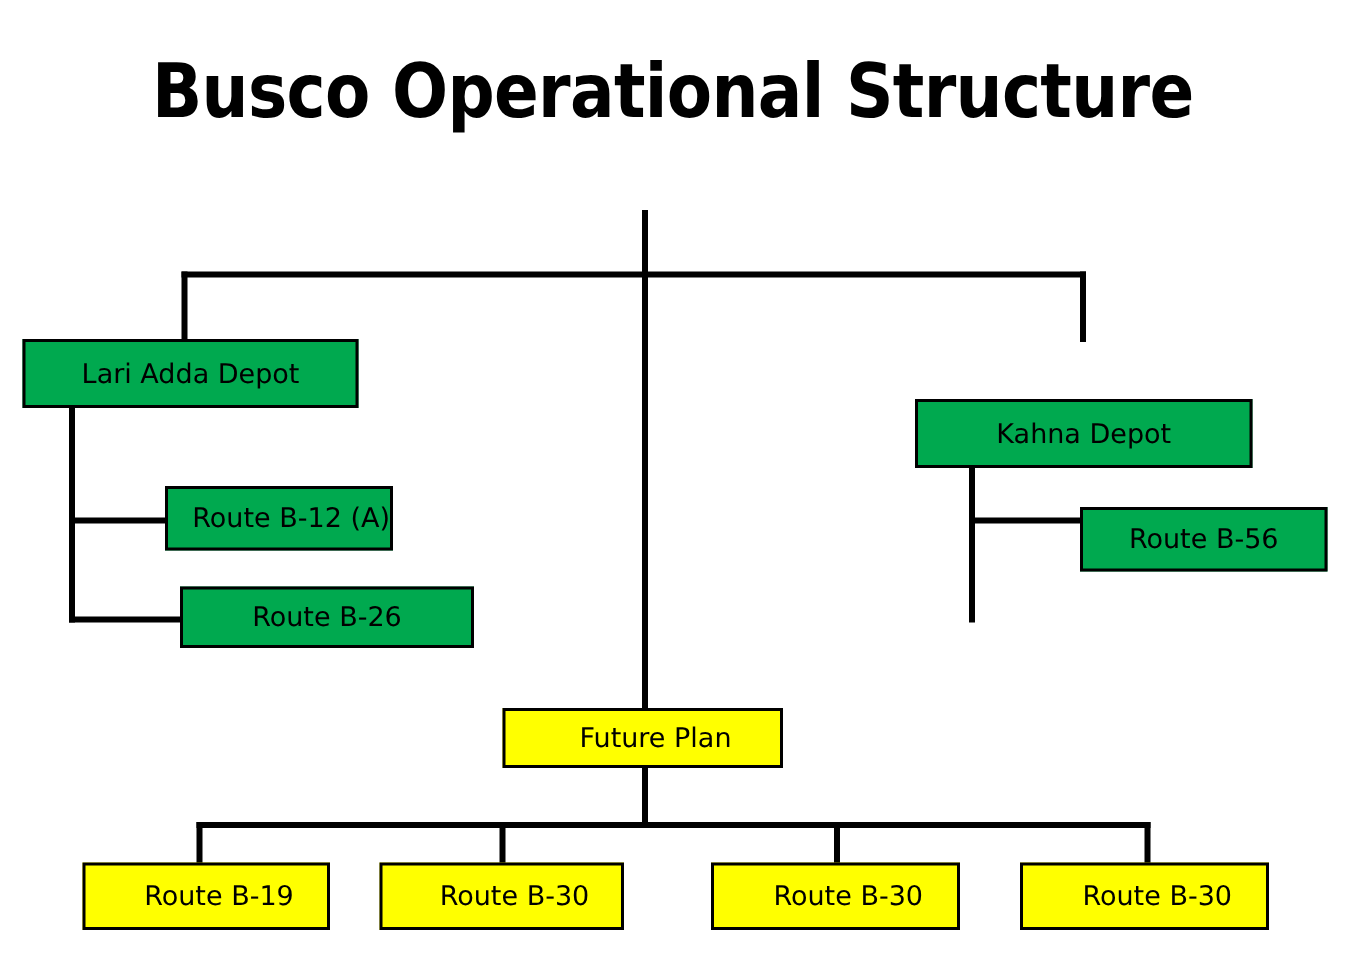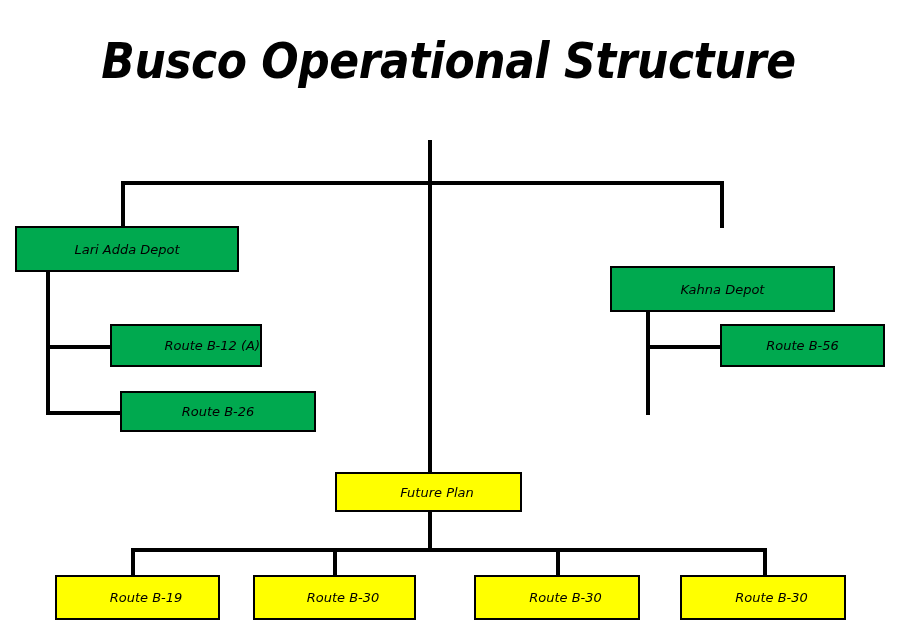--- a/index.html
+++ b/index.html
@@ -9,21 +9,20 @@
   }
   body {
     font-family: "DejaVu Sans", sans-serif;
   }
   #canvas {
     position: relative;
     width: 897px;
     height: 644px;
     background: #ffffff;
     overflow: hidden;
-    font-style: italic;
   }
   #chart-title {
     position: absolute;
     left: 0;
     top: 34px;
     width: 897px;
     text-align: center;
     font-family: "DejaVu Sans", sans-serif;
     font-weight: bold;
     font-size: 50px;
@@ -35,21 +34,21 @@
     white-space: nowrap;
   }
   .node {
     position: absolute;
     box-sizing: border-box;
     border: 2px solid #000000;
     display: flex;
     align-items: center;
     justify-content: center;
     font-family: "DejaVu Sans", sans-serif;
-    font-size: 13px;
+    font-size: 18px;
     color: #000000;
     white-space: nowrap;
     z-index: 3;
   }
   .node.green { background: #00a94f; }
   .node.yellow { background: #ffff00; padding-left: 17px; }
   .node .label { pointer-events: none; }
   .conn {
     position: absolute;
     background: #000000;
@@ -88,21 +87,21 @@
     <span class="label">Route B-12 (A)</span>
   </div>
 
   <div class="node green" style="left:120px; top:391px; width:196px; height:41px;">
     <span class="label">Route B-26</span>
   </div>
 
   <div class="conn v" style="left:646px; top:271px; height:144px;"></div>
   <div class="conn h" style="left:646px; top:345px; width:78px;"></div>
 
-  <div class="node green" style="left:720px; top:324px; width:165px; height:43px;">
+  <div class="node green" style="left:720px; top:338px; width:165px; height:43px;">
     <span class="label">Route B-56</span>
   </div>
 
   <div class="node yellow" style="left:335px; top:472px; width:187px; height:40px;">
     <span class="label">Future Plan</span>
   </div>
 
   <div class="conn v" style="left:428px; top:510px; height:41px;"></div>
 
   <div class="conn h" style="left:131px; top:548px; width:636px;"></div>

